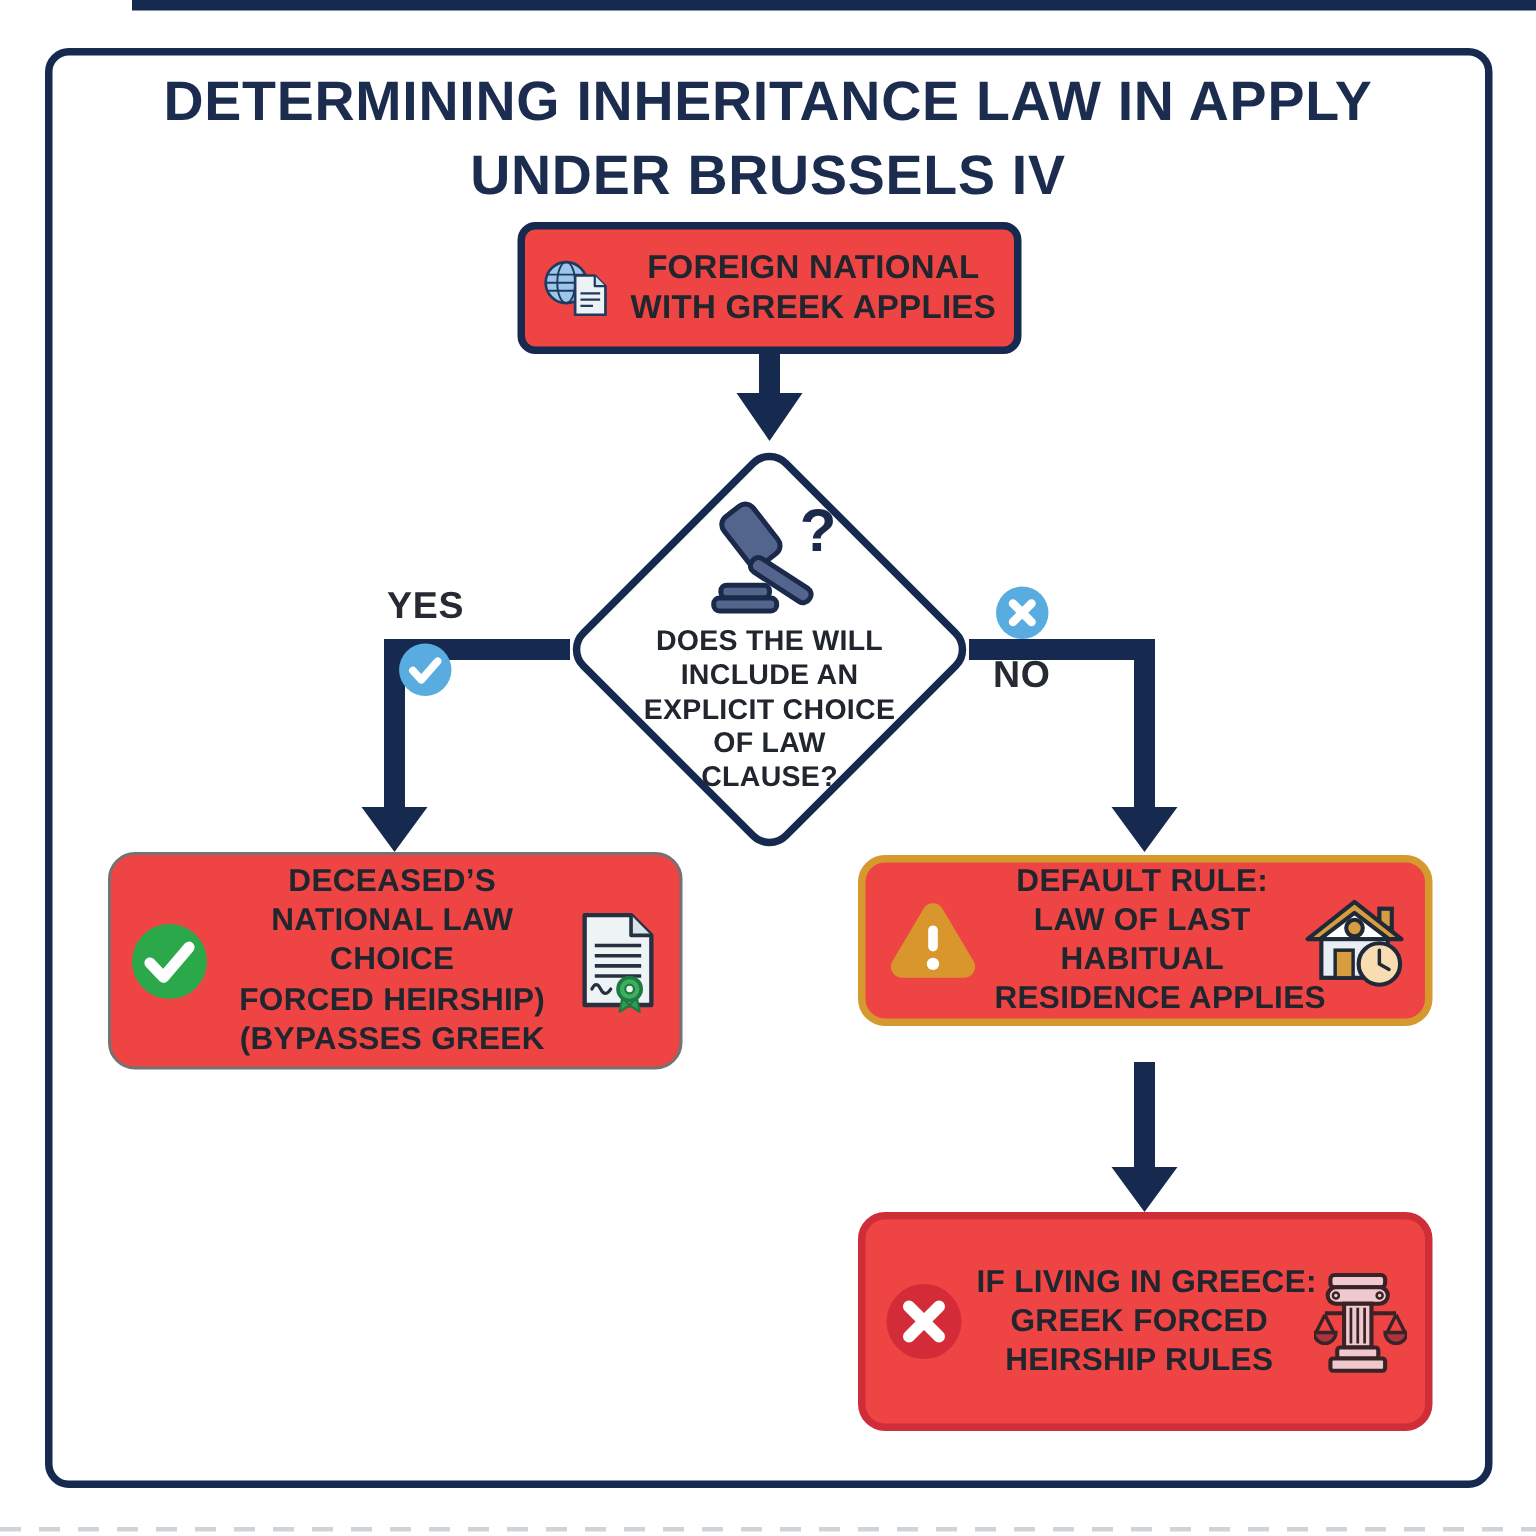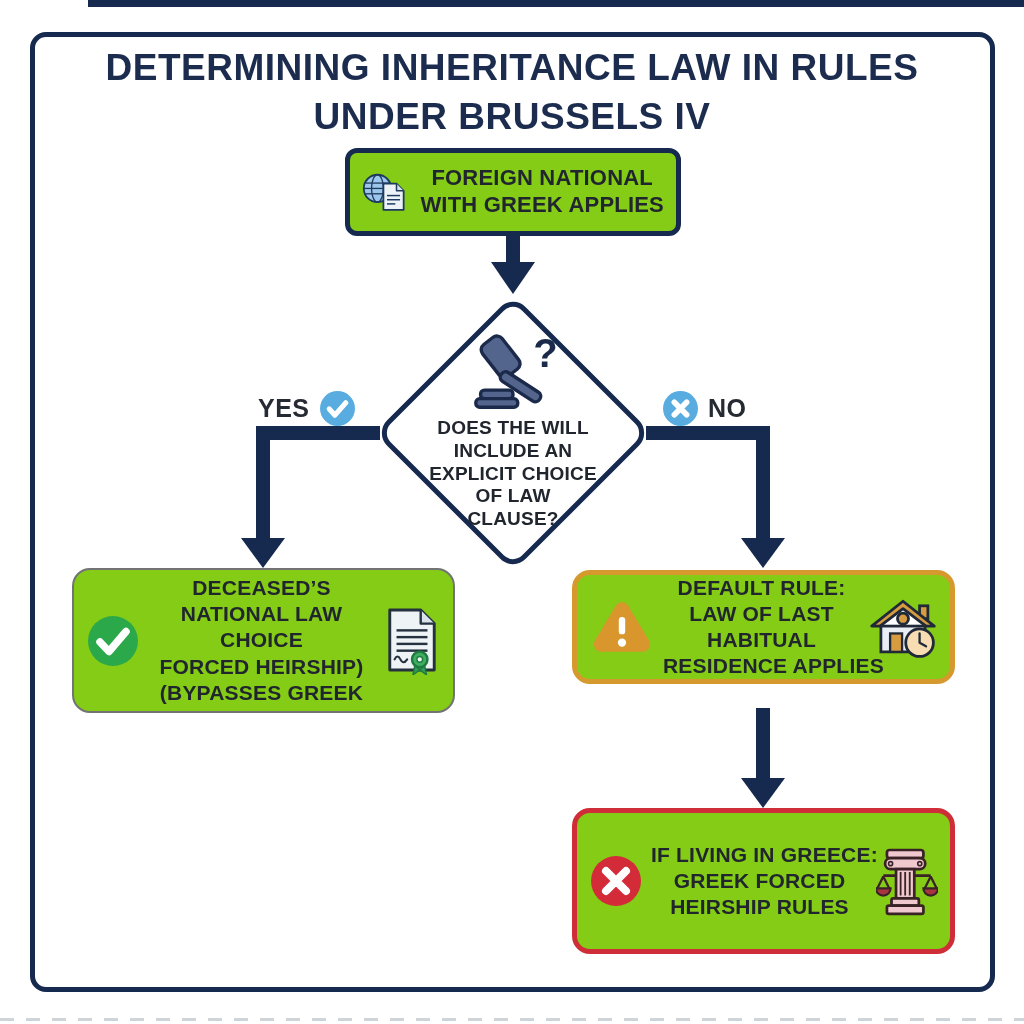--- a/index.html
+++ b/index.html
@@ -10,52 +10,52 @@
   .abs{position:absolute;}
   #top-strip{left:88px;top:0;width:936px;height:7px;background:#16294e;}
   #bottom-dots{left:0;top:1018px;width:1024px;height:3px;
     background:repeating-linear-gradient(90deg,#cfd4d8 0 14px,transparent 14px 26px);}
   #frame{left:30px;top:32px;width:965px;height:960px;border:5px solid #16294e;
     border-radius:16px;box-sizing:border-box;background:#fff;}
   #title{left:60px;top:44px;width:904px;text-align:center;color:#1b2c4e;
     font-size:37px;font-weight:800;letter-spacing:.5px;line-height:1.32;z-index:3;}
   #title span{display:block;}
   #connectors{left:0;top:0;width:1024px;height:1024px;z-index:1;}
-  .node{box-sizing:border-box;background:#84cc16;z-index:2;}
+  .node{box-sizing:border-box;background:#ef4444;z-index:2;}
   #start-box{left:345px;top:148px;width:336px;height:88px;border:5px solid #16294e;
     border-radius:12px;display:flex;align-items:center;gap:12px;padding:6px 12px;}
   .node-text{color:#21262e;font-weight:800;letter-spacing:.2px;text-align:center;}
   .node-text span{display:block;white-space:nowrap;}
   #start-box .node-text{font-size:22px;line-height:1.22;flex:1;}
   #diamond-shape{left:415px;top:335px;width:196px;height:196px;background:#fff;
     border:5px solid #16294e;border-radius:18px;transform:rotate(45deg);
     box-sizing:border-box;z-index:2;}
   #diamond-content{left:398px;top:318px;width:230px;height:226px;z-index:3;
     display:flex;flex-direction:column;align-items:center;justify-content:center;gap:4px;}
   #diamond-content .node-text{font-size:19px;line-height:1.2;}
   .branch-label{z-index:3;display:flex;align-items:center;gap:9px;
-    color:#262b33;font-size:25px;font-weight:800;letter-spacing:.5px;}
+    color:#262b33;font-size:25px;font-weight:800;letter-spacing:.5px;flex-direction:column;}
   #yes-label{left:258px;top:390px;}
   #no-label{left:662px;top:390px;}
   .outcome{border-radius:18px;display:flex;align-items:center;gap:8px;
     padding:10px 12px;}
   .outcome .node-text{flex:1;min-width:0;font-size:21px;line-height:1.24;}
   .outcome svg{flex:none;}
   #green-box{left:72px;top:568px;width:383px;height:145px;border:2px solid #737373;}
   #yellow-box{left:572px;top:570px;width:383px;height:114px;border:5px solid #d6992e;}
   #red-box{left:572px;top:808px;width:383px;height:146px;border:5px solid #cf2e38;}
 </style>
 </head>
 <body>
 
 <div id="top-strip" class="abs"></div>
 <div id="frame" class="abs"></div>
 
 <div id="title" class="abs">
-  <span>DETERMINING INHERITANCE LAW IN RULES</span>
+  <span>DETERMINING INHERITANCE LAW IN APPLY</span>
   <span>UNDER BRUSSELS IV</span>
 </div>
 
 <svg id="connectors" class="abs" viewBox="0 0 1024 1024" xmlns="http://www.w3.org/2000/svg">
   <g fill="none" stroke="#16294e" stroke-width="14">
     <path d="M513,233 V264"></path>
     <path d="M380,433 H263 V540"></path>
     <path d="M646,433 H763 V540"></path>
     <path d="M763,708 V780"></path>
   </g>

